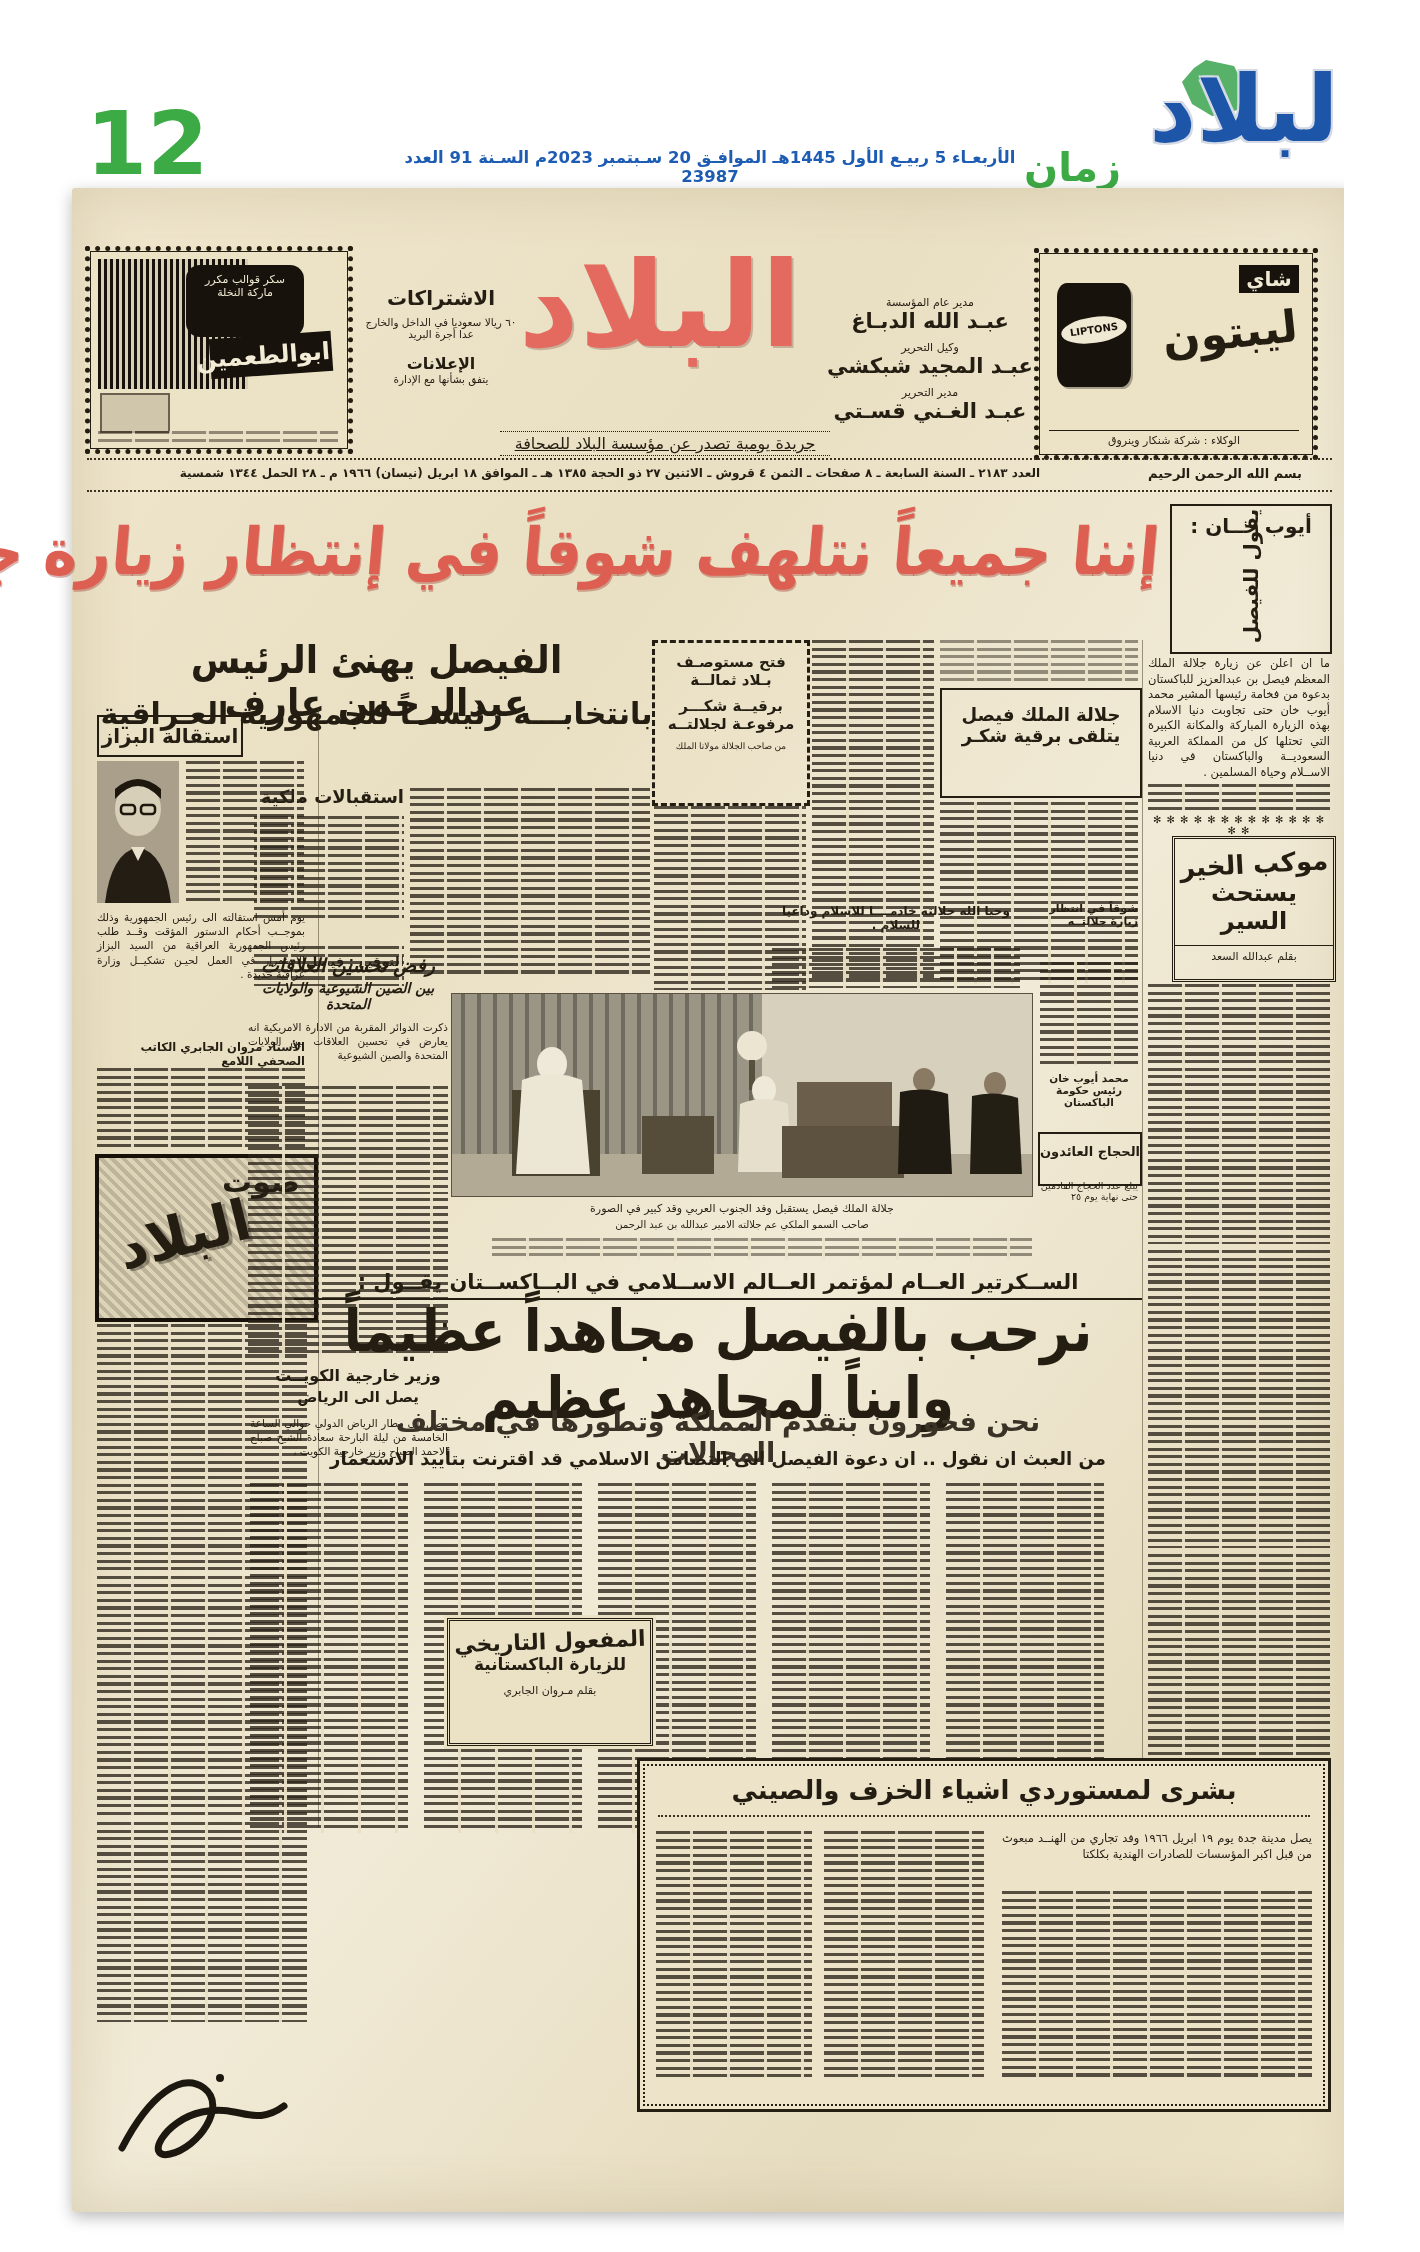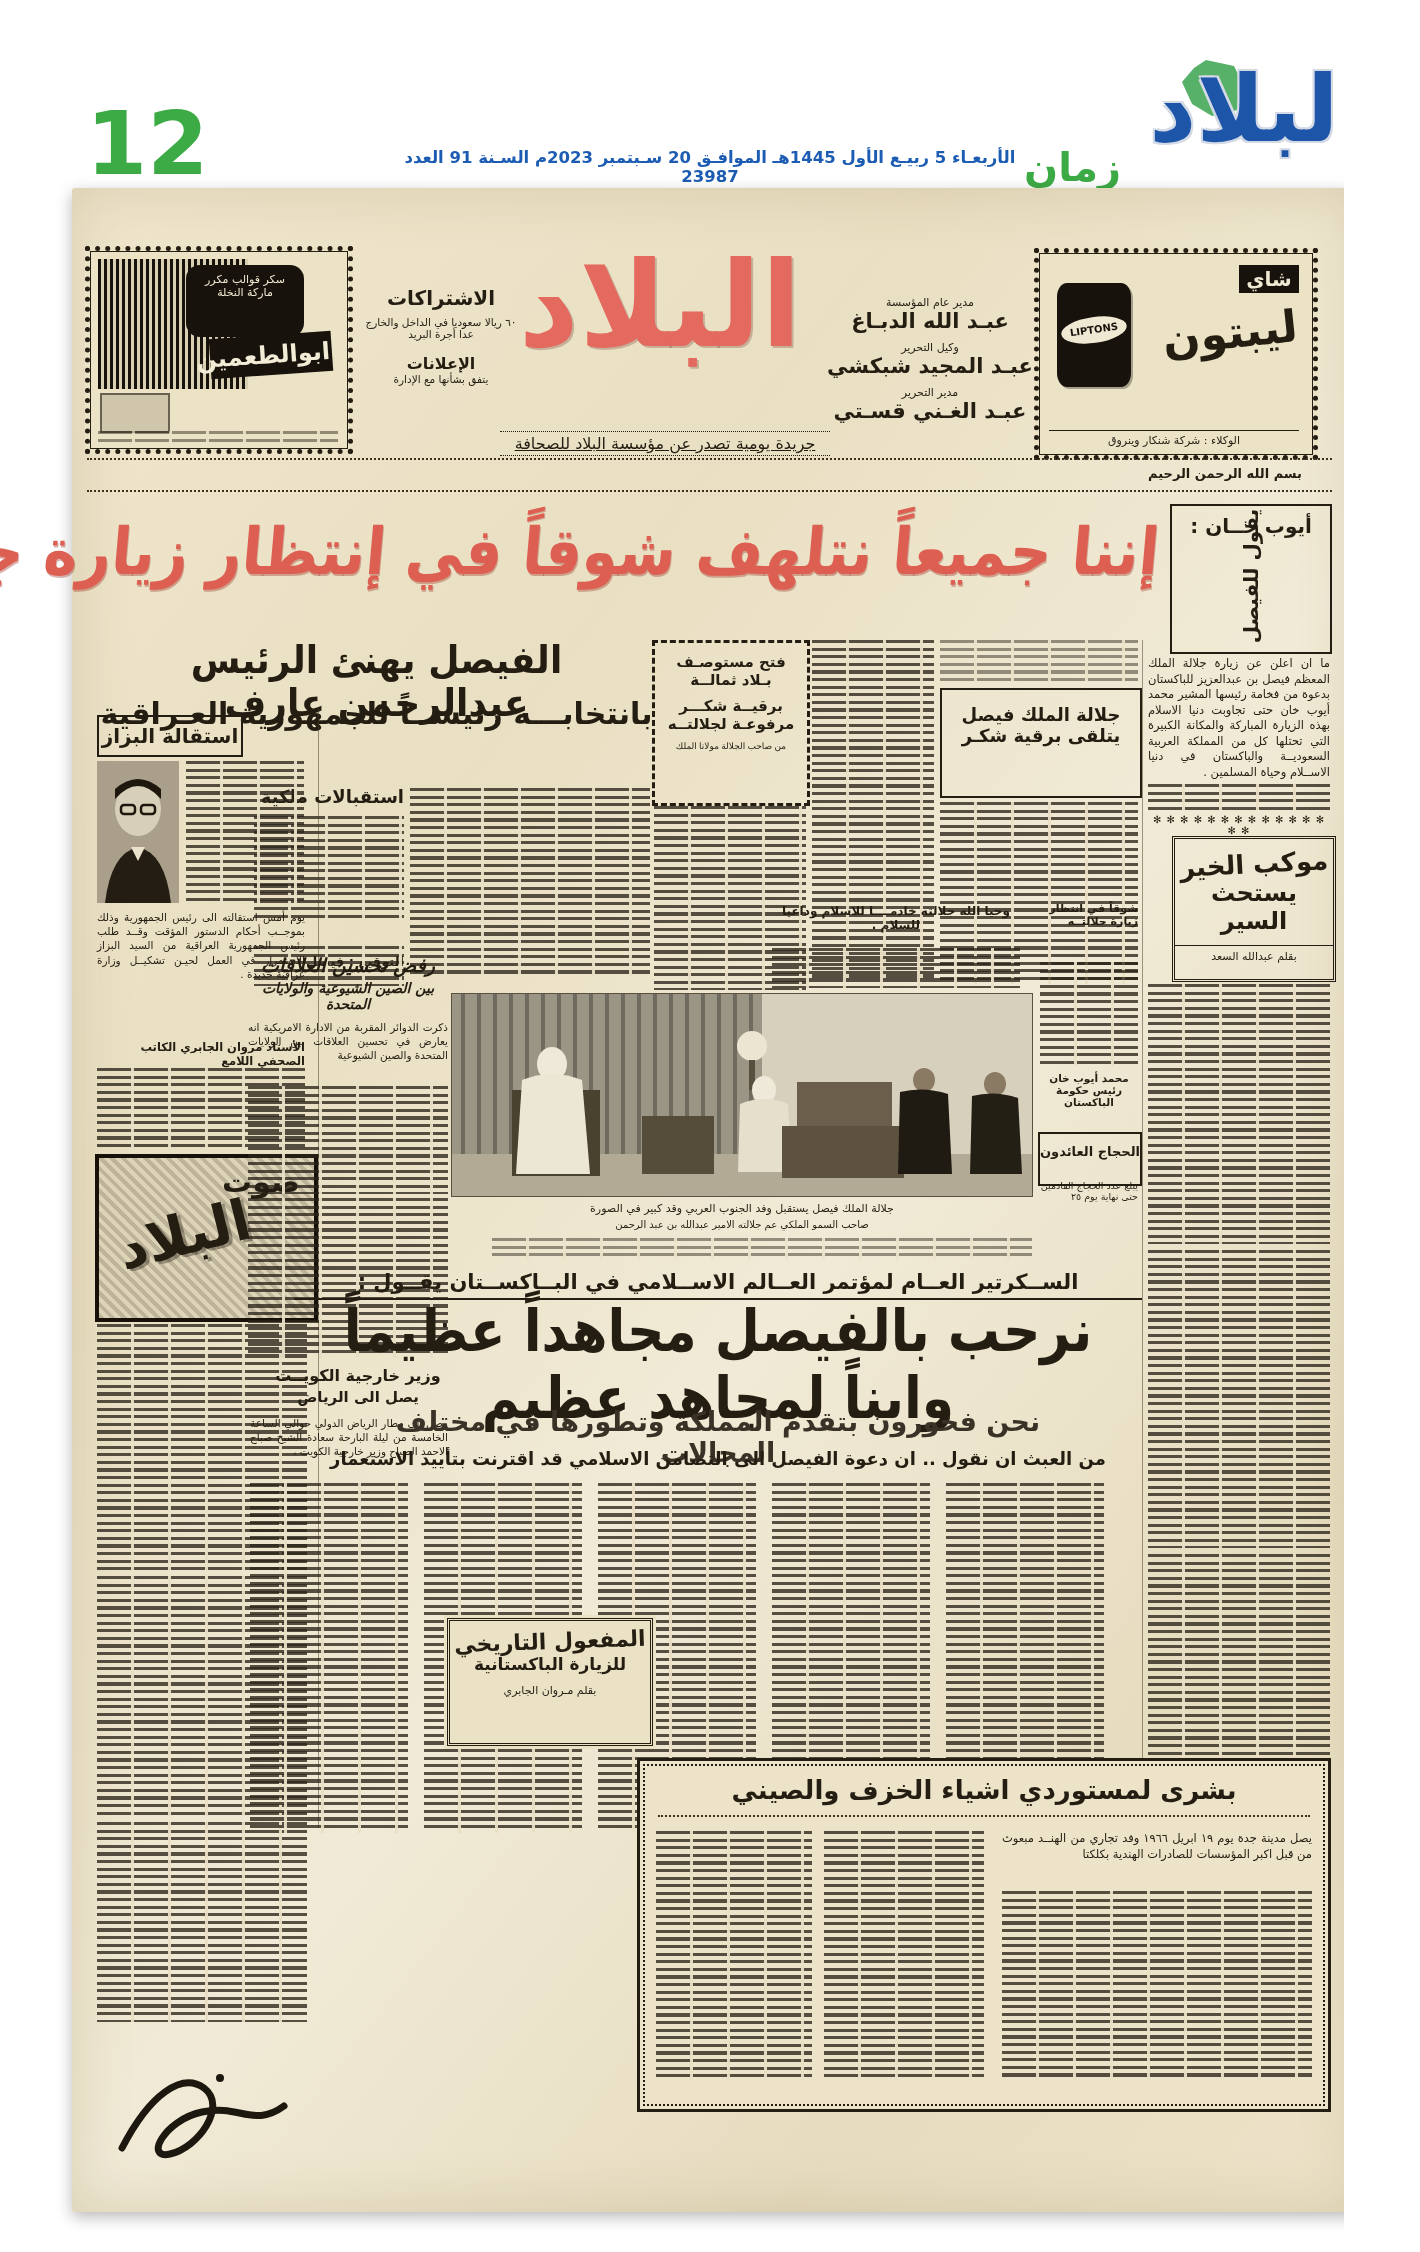--- a/index.html
+++ b/index.html
@@ -87,20 +87,21 @@
     <div class="abs keyb" style="left:962px;top:60px;width:274px;height:202px;">
       <div class="abs" style="left:18px;top:30px;width:74px;height:104px;background:#17120b;border-radius:10px/14px;box-shadow:2px 2px 0 rgba(0,0,0,.3);">
         <div class="abs c b" style="left:4px;top:34px;width:66px;height:26px;background:#efe8d2;border-radius:50%;font-size:10px;color:#17120b;line-height:26px;transform:rotate(-8deg);">LIPTONS</div>
       </div>
       <div class="abs rtl c b" style="right:14px;top:12px;width:60px;font-size:20px;background:#17120b;color:#efe8d2;padding:2px 0;">شاي</div>
       <div class="abs rtl c b" style="right:8px;top:54px;width:150px;font-size:44px;transform:rotate(-6deg);">ليبتون</div>
       <div class="abs rtl c" style="left:10px;bottom:8px;width:250px;font-size:11px;border-top:1px solid #241d12;padding-top:3px;">الوكلاء : شركة شنكار وينروق</div>
     </div>
 
     <div class="abs hdots" style="left:15px;top:270px;width:1245px;"></div>
+    <div class="abs rtl c b" style="left:28px;top:278px;width:1020px;font-size:12px;">العدد ٢١٨٣ ـ السنة السابعة ـ ٨ صفحات ـ الثمن ٤ قروش ـ الاثنين ٢٧ ذو الحجة ١٣٨٥ هـ ـ الموافق ١٨ ابريل (نيسان) ١٩٦٦ م ـ ٢٨ الحمل ١٣٤٤ شمسية</div>
     <div class="abs rtl c b" style="left:1058px;top:278px;width:190px;font-size:13px;">بسم الله الرحمن الرحيم</div>
     <div class="abs hdots" style="left:15px;top:302px;width:1245px;"></div>
 
     <div class="abs box1 rtl c" style="left:1098px;top:316px;width:158px;height:146px;">
       <div class="b" style="font-size:20px;margin-top:8px;">أيوب خــان :</div>
       <div class="b" style="font-size:20px;margin-top:26px;transform:rotate(-90deg);transform-origin:center;">يقول للفيصل</div>
     </div>
     <div class="abs rtl c mainhead" style="left:12px;top:330px;width:1075px;">إننا جميعاً نتلهف شوقاً في إنتظار زيارة جلالتكم !</div>
 
     <div class="abs rtl c b" style="left:22px;top:452px;width:565px;font-size:36px;transform:scaleY(1.05);">الفيصل يهنئ الرئيس عبدالرحمن عارف</div>

